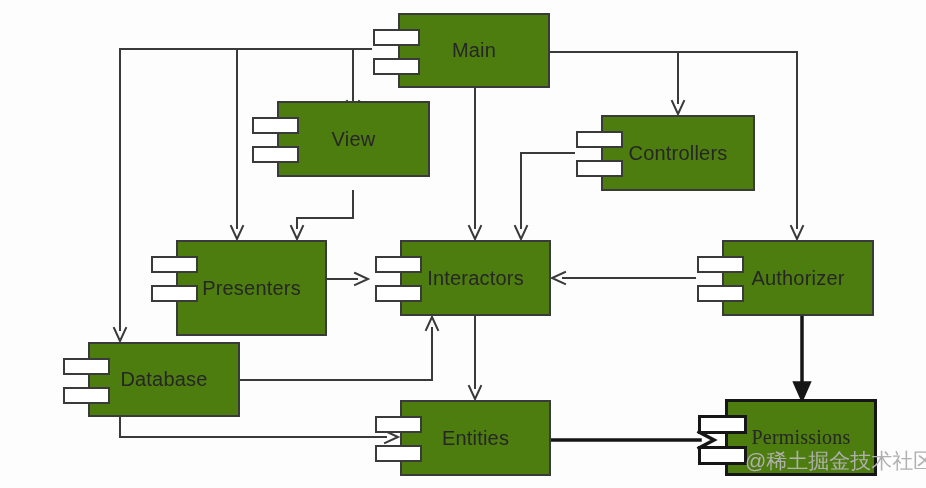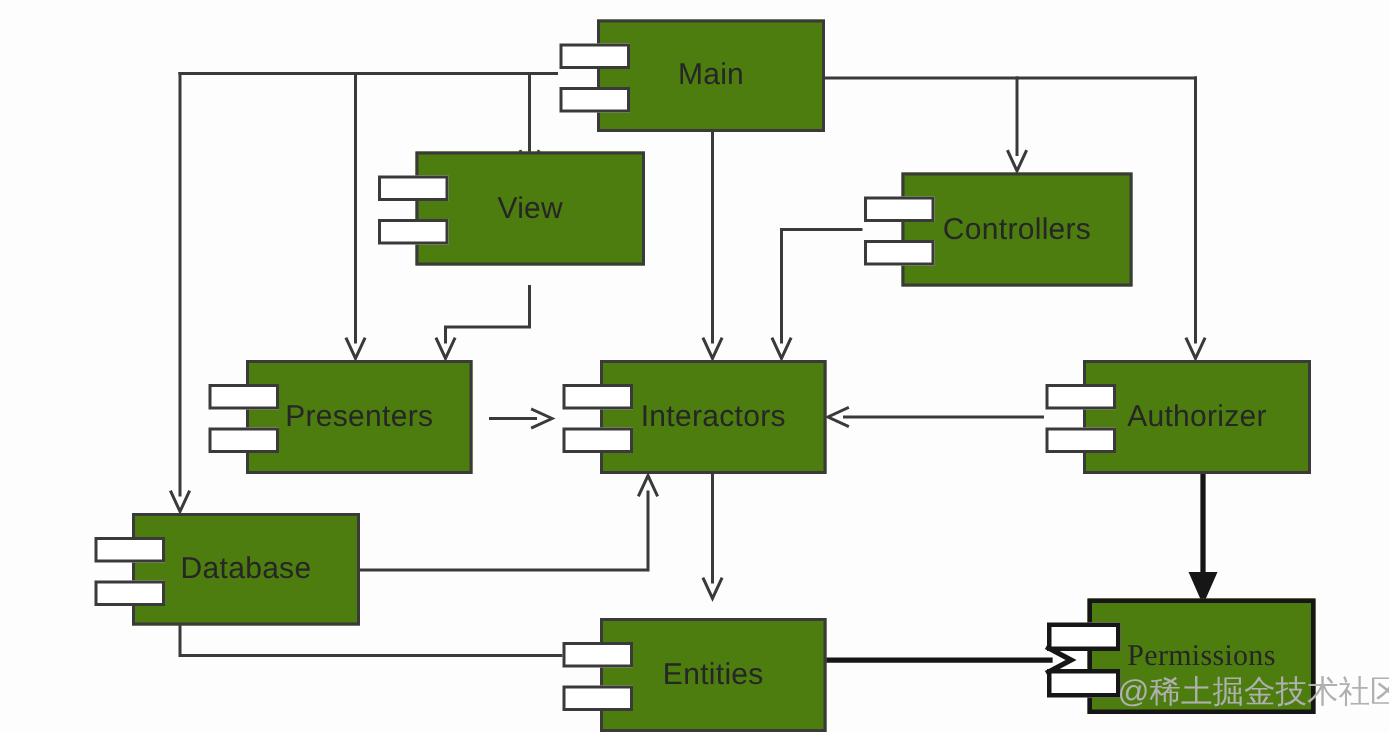--- a/index.html
+++ b/index.html
@@ -134,21 +134,21 @@
     <span class="tab t2"></span>
     <span class="label">View</span>
   </div>
 
   <div class="comp" style="left:601px;top:115px;width:154px;height:76px">
     <span class="tab t1"></span>
     <span class="tab t2"></span>
     <span class="label">Controllers</span>
   </div>
 
-  <div class="comp" style="left:164px;top:240px;width:151px;height:76px">
+  <div class="comp" style="left:176px;top:240px;width:151px;height:96px">
     <span class="tab t1"></span>
     <span class="tab t2"></span>
     <span class="label">Presenters</span>
   </div>
 
   <div class="comp" style="left:722px;top:240px;width:152px;height:76px">
     <span class="tab t1"></span>
     <span class="tab t2"></span>
     <span class="label">Authorizer</span>
   </div>
@@ -158,21 +158,21 @@
     <span class="tab t2"></span>
     <span class="label">Interactors</span>
   </div>
 
   <div class="comp" style="left:88px;top:342px;width:152px;height:75px">
     <span class="tab t1"></span>
     <span class="tab t2"></span>
     <span class="label">Database</span>
   </div>
 
-  <div class="comp" style="left:400px;top:412px;width:151px;height:76px">
+  <div class="comp" style="left:400px;top:400px;width:151px;height:76px">
     <span class="tab t1"></span>
     <span class="tab t2"></span>
     <span class="label">Entities</span>
   </div>
 
   <div class="comp bold" style="left:725px;top:399px;width:152px;height:77px">
     <span class="tab t1"></span>
     <span class="tab t2"></span>
     <span class="label">Permissions</span>
   </div>

